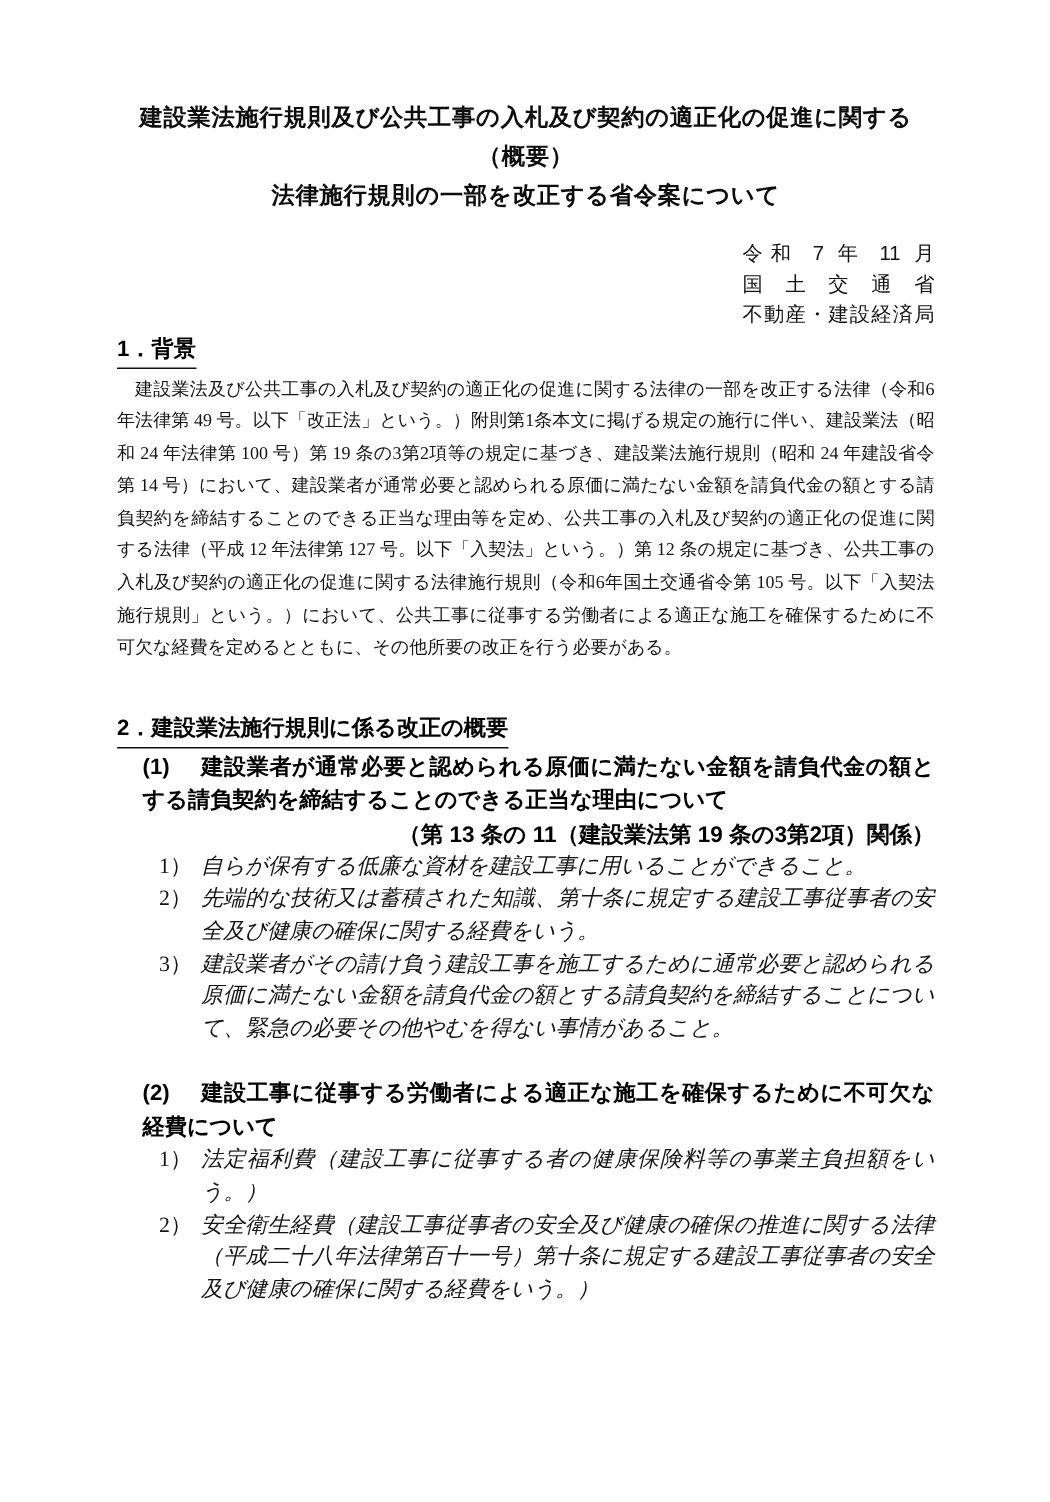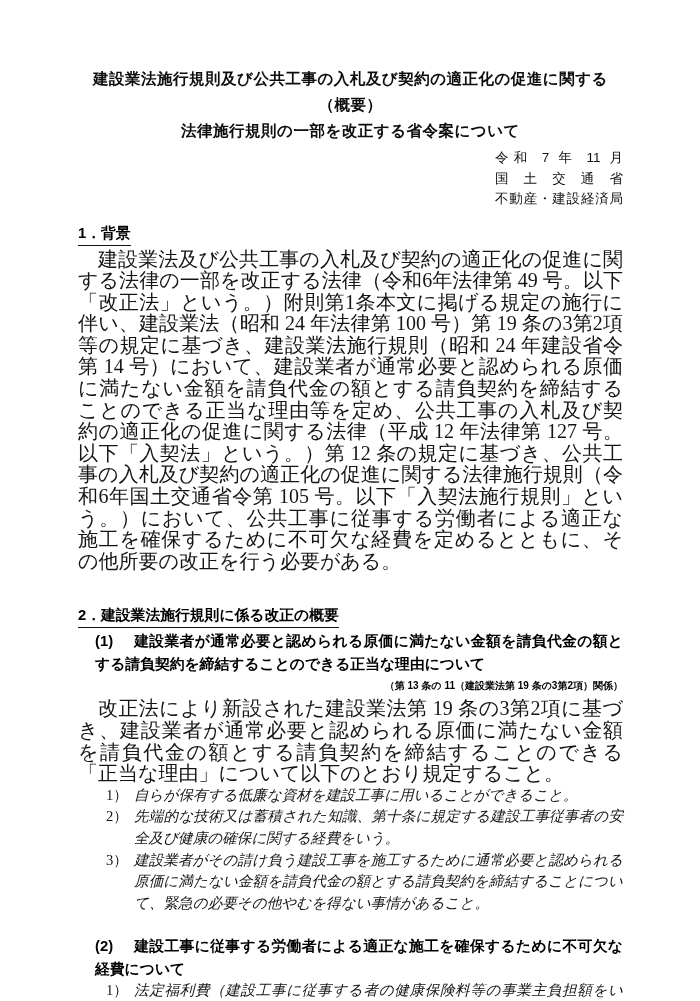--- a/index.html
+++ b/index.html
@@ -23,67 +23,67 @@
     font-family: "Liberation Sans", "DejaVu Sans", sans-serif;
     font-weight: 700;
     font-size: 15.5px;
     line-height: 26px;
     color: #0d0d0d;
     letter-spacing: 0.5px;
   }
   
   .date-block {
     width: 128px;
-    margin: 4px 0 0 auto;
+    margin: 15px 0 0 auto;
     font-family: "Liberation Sans", "DejaVu Sans", sans-serif;
     font-size: 13.5px;
     line-height: 20.5px;
     color: #111;
   }
   .date-line {
     text-align: justify;
     text-align-last: justify;
   }
   
   .sec-heading {
-    margin-top: 12px;
+    margin-top: 1px;
     font-family: "Liberation Sans", "DejaVu Sans", sans-serif;
     font-weight: 700;
     font-size: 14.8px;
     line-height: 22px;
     color: #000;
   }
   .sec-heading .u {
     display: inline-block;
     border-bottom: 1.5px solid #111;
     padding-bottom: 1px;
   }
   
   .para {
     margin: 3px 0 0 0;
-    font-size: 20px;
+    font-size: 12px;
     line-height: 21.6px;
     text-align: justify;
     text-indent: 1em;
   }
   
   .sub-heading {
     margin: 21px 0 0 17px;
     font-family: "Liberation Sans", "DejaVu Sans", sans-serif;
     font-weight: 700;
     font-size: 14.8px;
     line-height: 22.5px;
     color: #000;
     text-align: justify;
   }
   .sub-heading .sub-num { margin-right: 1.4em; }
   .ref-line {
     font-family: "Liberation Sans", "DejaVu Sans", sans-serif;
     font-weight: 700;
-    font-size: 10px;
+    font-size: 15px;
     line-height: 22px;
     color: #000;
     text-align: right;
   }
   
   .item-list { margin: 0 0 0 28px; }
   .item {
     display: flex;
     font-size: 14.6px;
     line-height: 21.6px;
@@ -120,21 +120,20 @@
   <p class="para">建設業法及び公共工事の入札及び契約の適正化の促進に関する法律の一部を改正する法律（令和6年法律第 49 号。以下「改正法」という。）附則第1条本文に掲げる規定の施行に伴い、建設業法（昭和 24 年法律第 100 号）第 19 条の3第2項等の規定に基づき、建設業法施行規則（昭和 24 年建設省令第 14 号）において、建設業者が通常必要と認められる原価に満たない金額を請負代金の額とする請負契約を締結することのできる正当な理由等を定め、公共工事の入札及び契約の適正化の促進に関する法律（平成 12 年法律第 127 号。以下「入契法」という。）第 12 条の規定に基づき、公共工事の入札及び契約の適正化の促進に関する法律施行規則（令和6年国土交通省令第 105 号。以下「入契法施行規則」という。）において、公共工事に従事する労働者による適正な施工を確保するために不可欠な経費を定めるとともに、その他所要の改正を行う必要がある。</p>
 
   <div class="sec-heading" style="margin-top:32px;">
     <span class="u">2．建設業法施行規則に係る改正の概要</span>
   </div>
 
   <div class="sub-heading" style="margin-top:2px;">
     <span class="sub-num">(1)</span><span>建設業者が通常必要と認められる原価に満たない金額を請負代金の額とする請負契約を締結することのできる正当な理由について</span>
   </div>
   <div class="ref-line">（第 13 条の 11（建設業法第 19 条の3第2項）関係）</div>
-  <p class="para" style="margin-top:1px;">改正法により新設された建設業法第 19 条の3第2項に基づき、建設業者が通常必要と認められる原価に満たない金額を請負代金の額とする請負契約を締結することのできる「正当な理由」について以下のとおり規定すること。</p>
   <div class="item-list">
     <div class="item">
       <span class="item-num">1）</span>
       <span class="item-text">自らが保有する低廉な資材を建設工事に用いることができること。</span>
     </div>
     <div class="item">
       <span class="item-num">2）</span>
       <span class="item-text">先端的な技術又は蓄積された知識、第十条に規定する建設工事従事者の安全及び健康の確保に関する経費をいう。</span>
     </div>
     <div class="item">

